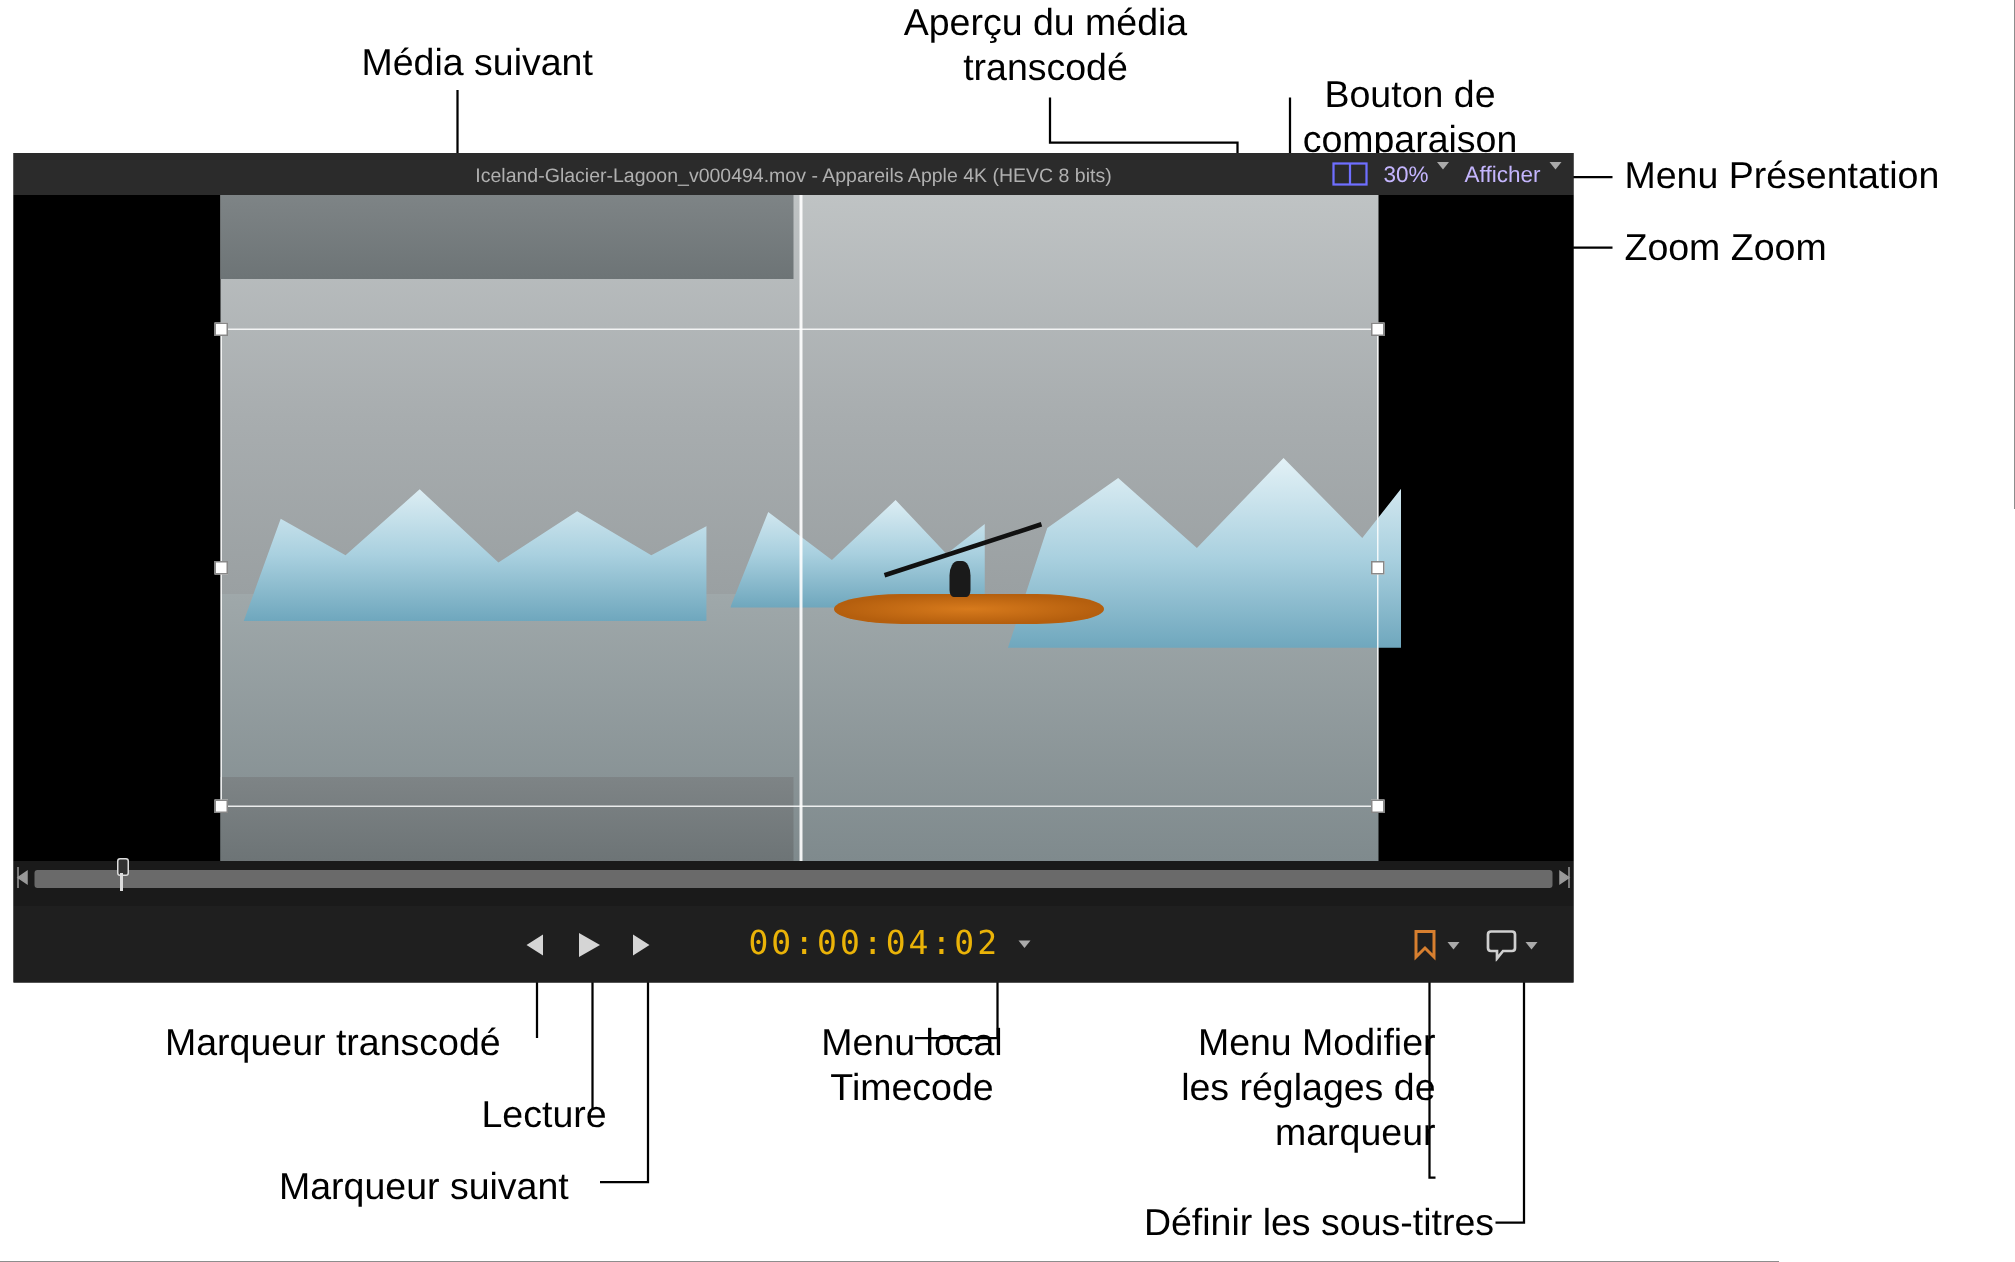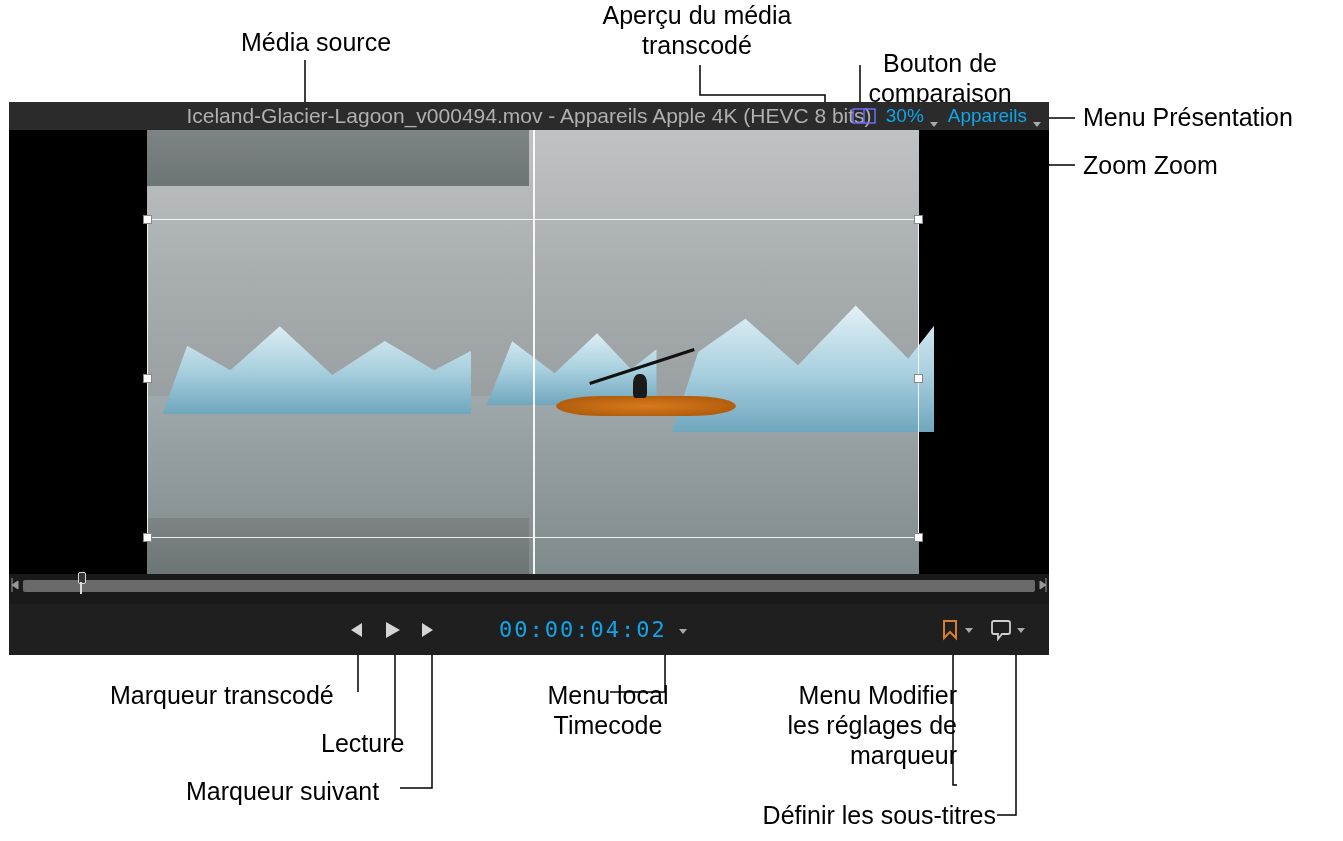--- a/index.html
+++ b/index.html
@@ -41,38 +41,38 @@
   .titlebar {
     height: 28px;
     background: #2b2b2b;
     display: flex;
     align-items: center;
     justify-content: center;
     position: relative;
     color: #b0b0b0;
   }
   .titlebar .title {
-    font-size: 21px;
+    font-size: 13px;
     text-align: right;
   }
   .titlebar .right-ctrls {
     position: absolute;
     right: 8px;
     top: 0;
     height: 28px;
     display: flex;
     align-items: center;
     gap: 10px;
   }
   .right-ctrls .ctrl {
     display: flex;
-    align-items: flex-end;
+    align-items: flex-start;
     gap: 2px;
-    color: #0ea5e9;
-    font-size: 19px;
+    color: #c4b5fd;
+    font-size: 15px;
     cursor: pointer;
   }
   .compare-icon svg { display:block; }
   .chev::after {
     content: "";
     display: inline-block;
     width: 0; height: 0;
     border-left: 4px solid transparent;
     border-right: 4px solid transparent;
     border-top: 5px solid #aaa;
@@ -213,28 +213,28 @@
     display:flex; align-items:center; justify-content:center;
     color:#d5d5d5;
     cursor:pointer;
     padding: 0 8px;
     height: 51px;
   }
   .timecode {
     font-family: "Menlo","Consolas",monospace;
     font-size: 22px;
     letter-spacing: 2px;
-    color: #0ea5e9;
+    color: #eab308;
     display:flex; align-items:center;
   }
 </style>
 </head>
 <body>
 
-<div class="callout" style="left:241px; top:27px; text-align:right;">Média source</div>
+<div class="callout" style="left:241px; top:27px; text-align:right;">Média suivant</div>
 <div class="callout multi" style="left:567px; top:0px; width:260px;">Aperçu du média<br>transcodé</div>
 <div class="callout multi" style="left:850px; top:0px; width:180px;margin-top:48px;">Bouton de<br>comparaison</div>
 <div class="callout multi right" style="left:1083px; top:102px;">Menu Présentation</div>
 <div class="callout multi right" style="left:1083px; top:150px;">Zoom Zoom</div>
 
 <div class="callout" style="left:110px; top:680px;">Marqueur transcodé</div>
 <div class="callout" style="left:297px; top:728px;margin-left:24px;">Lecture</div>
 <div class="callout" style="left:186px; top:776px;">Marqueur suivant</div>
 <div class="callout multi" style="left:528px; top:680px; width:160px;">Menu local<br>Timecode</div>
 <div class="callout multi" style="left:757px; top:680px; width:200px; text-align:right;">Menu Modifier<br>les réglages de<br>marqueur</div>
@@ -269,21 +269,21 @@
       <div class="ctrl compare-icon">
         <svg width="24" height="16">
           <rect x="1" y="1" width="22" height="14" fill="none" stroke="#6f6fff" stroke-width="1.5"></rect>
           <line x1="12" y1="1" x2="12" y2="15" stroke="#6f6fff" stroke-width="1.5"></line>
         </svg>
       </div>
       <div class="ctrl chev">
         <span>30%</span>
       </div>
       <div class="ctrl chev">
-        <span>Appareils</span>
+        <span>Afficher</span>
       </div>
     </div>
   </div>
 
   <div class="viewer">
     <div class="canvas">
       <div class="sky"></div>
       <div class="water"></div>
       <div class="ice" style="left:2%; top:42%; width:40%; height:22%;"></div>
       <div class="ice" style="left:44%; top:44%; width:22%; height:18%; clip-path:polygon(0% 100%,15% 20%,40% 60%,65% 10%,85% 55%,100% 30%,100% 100%);"></div>

